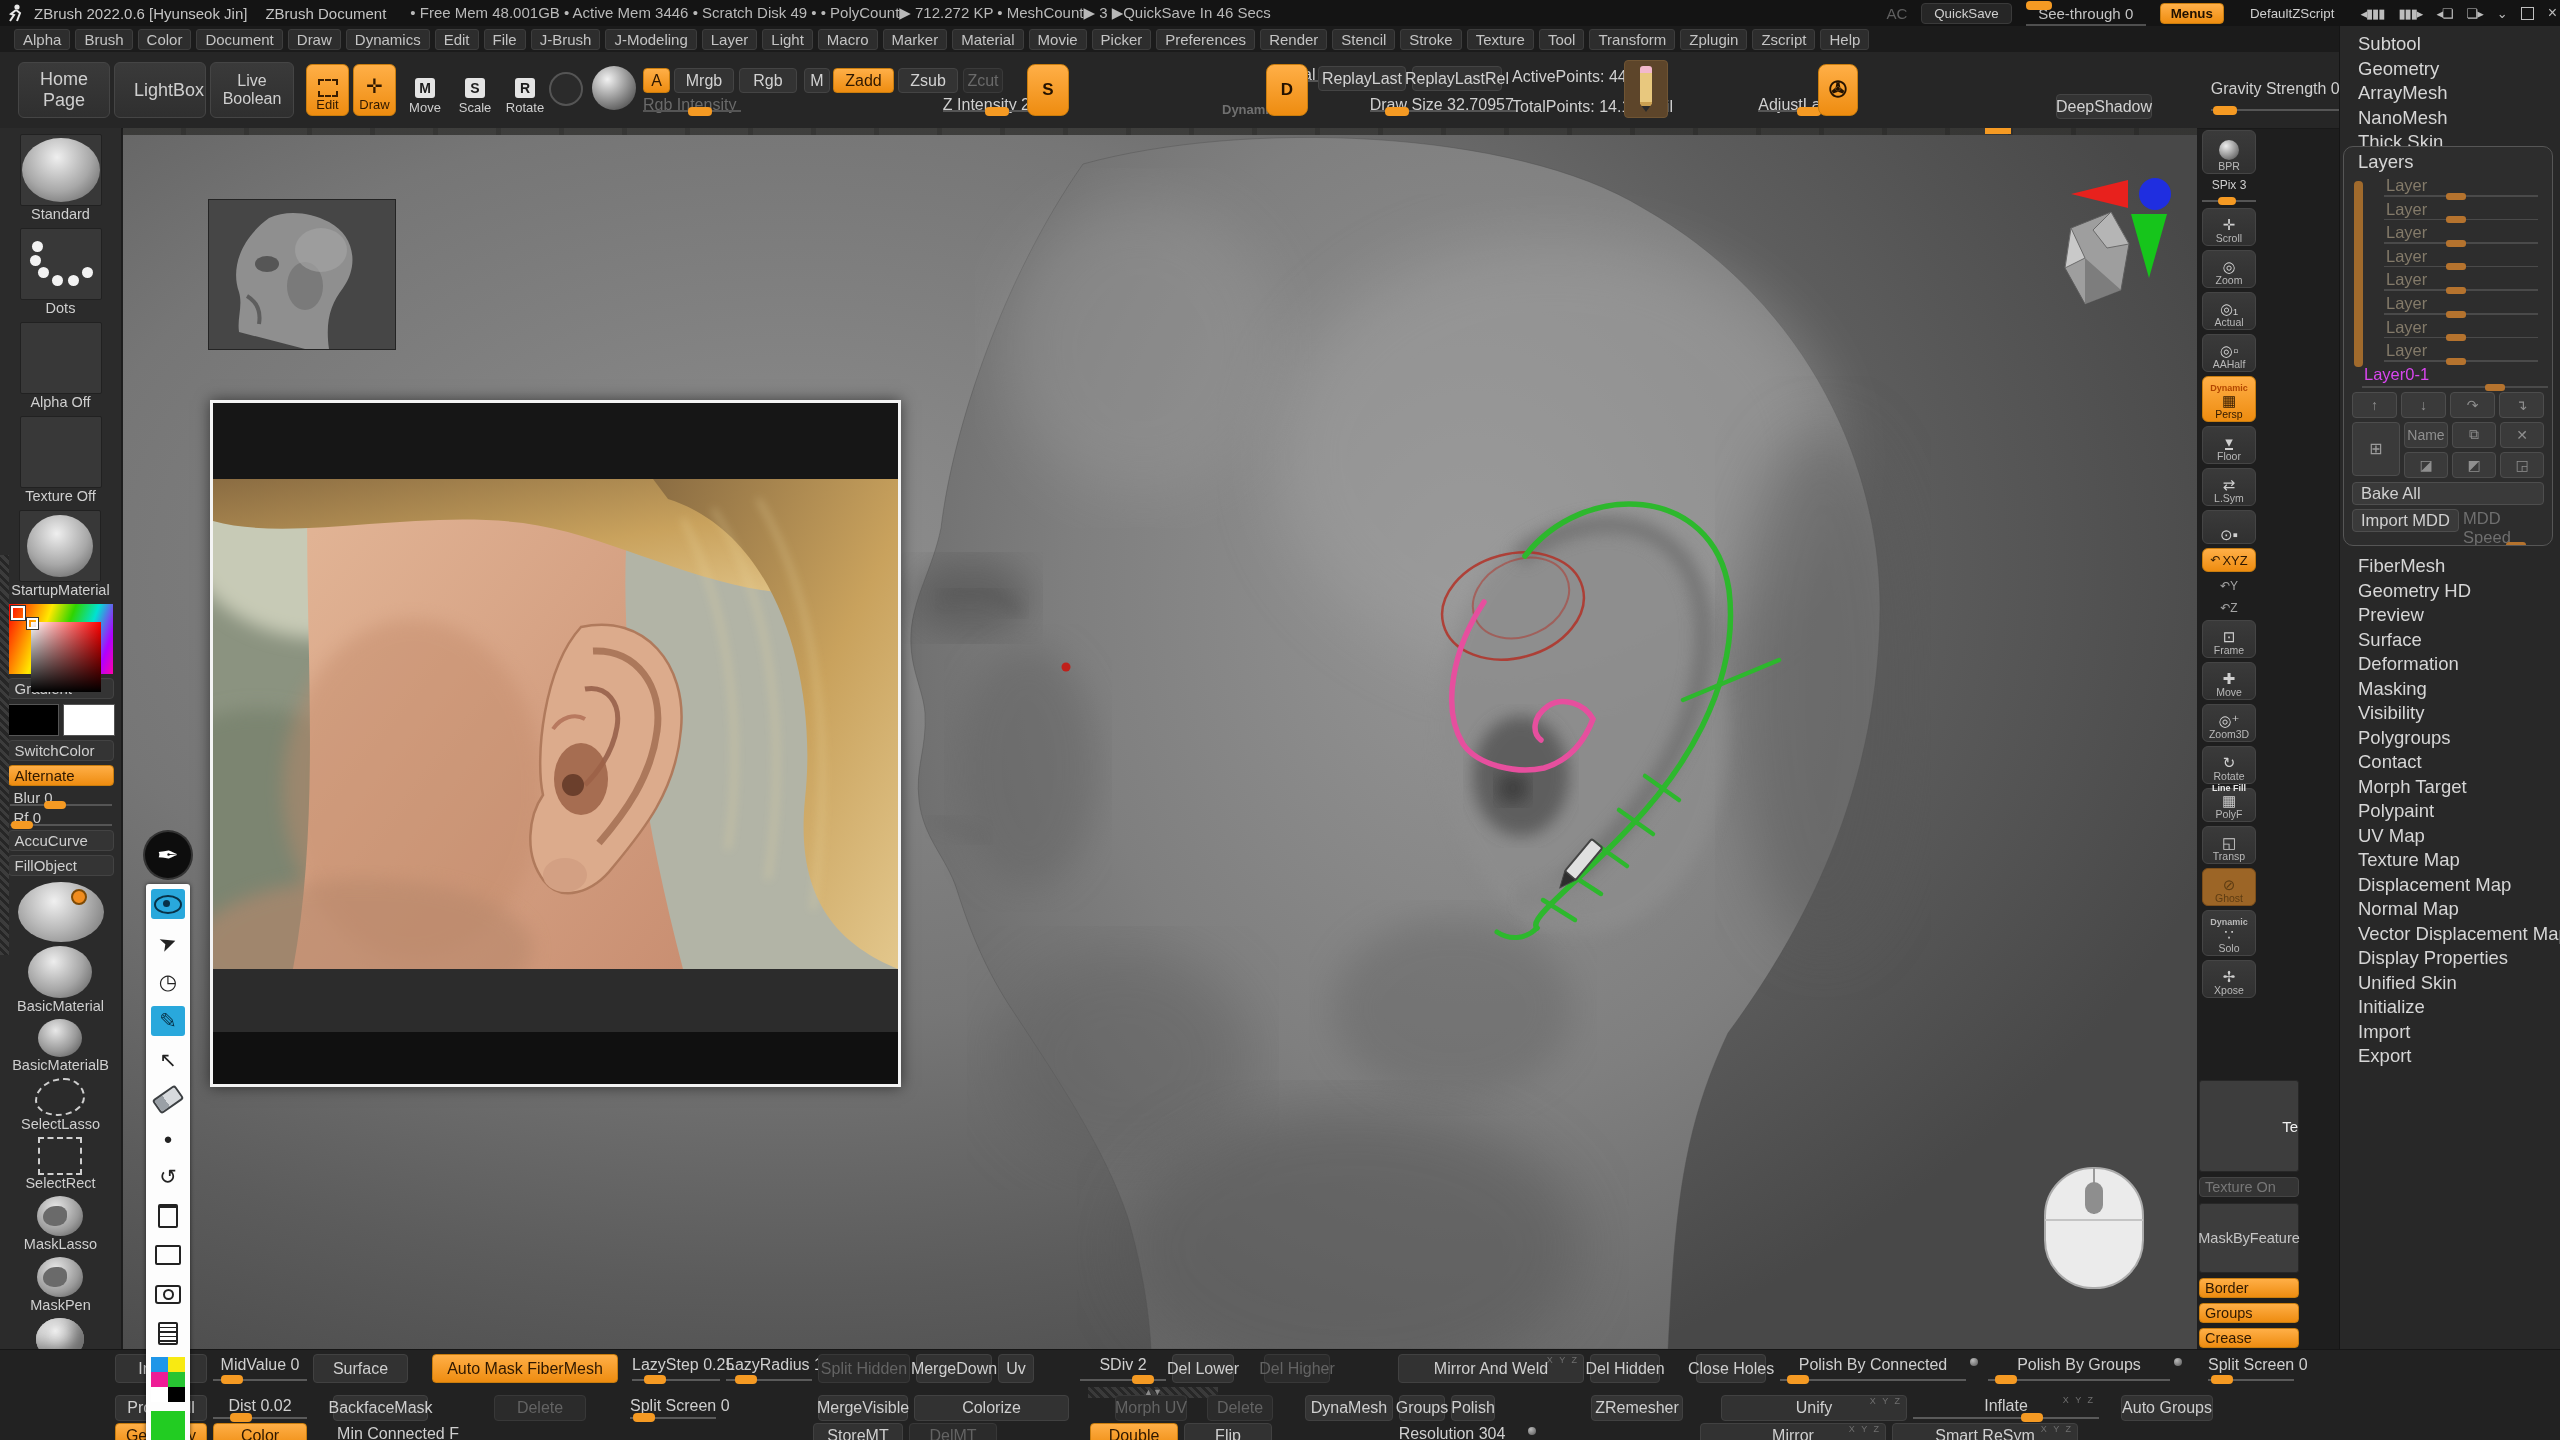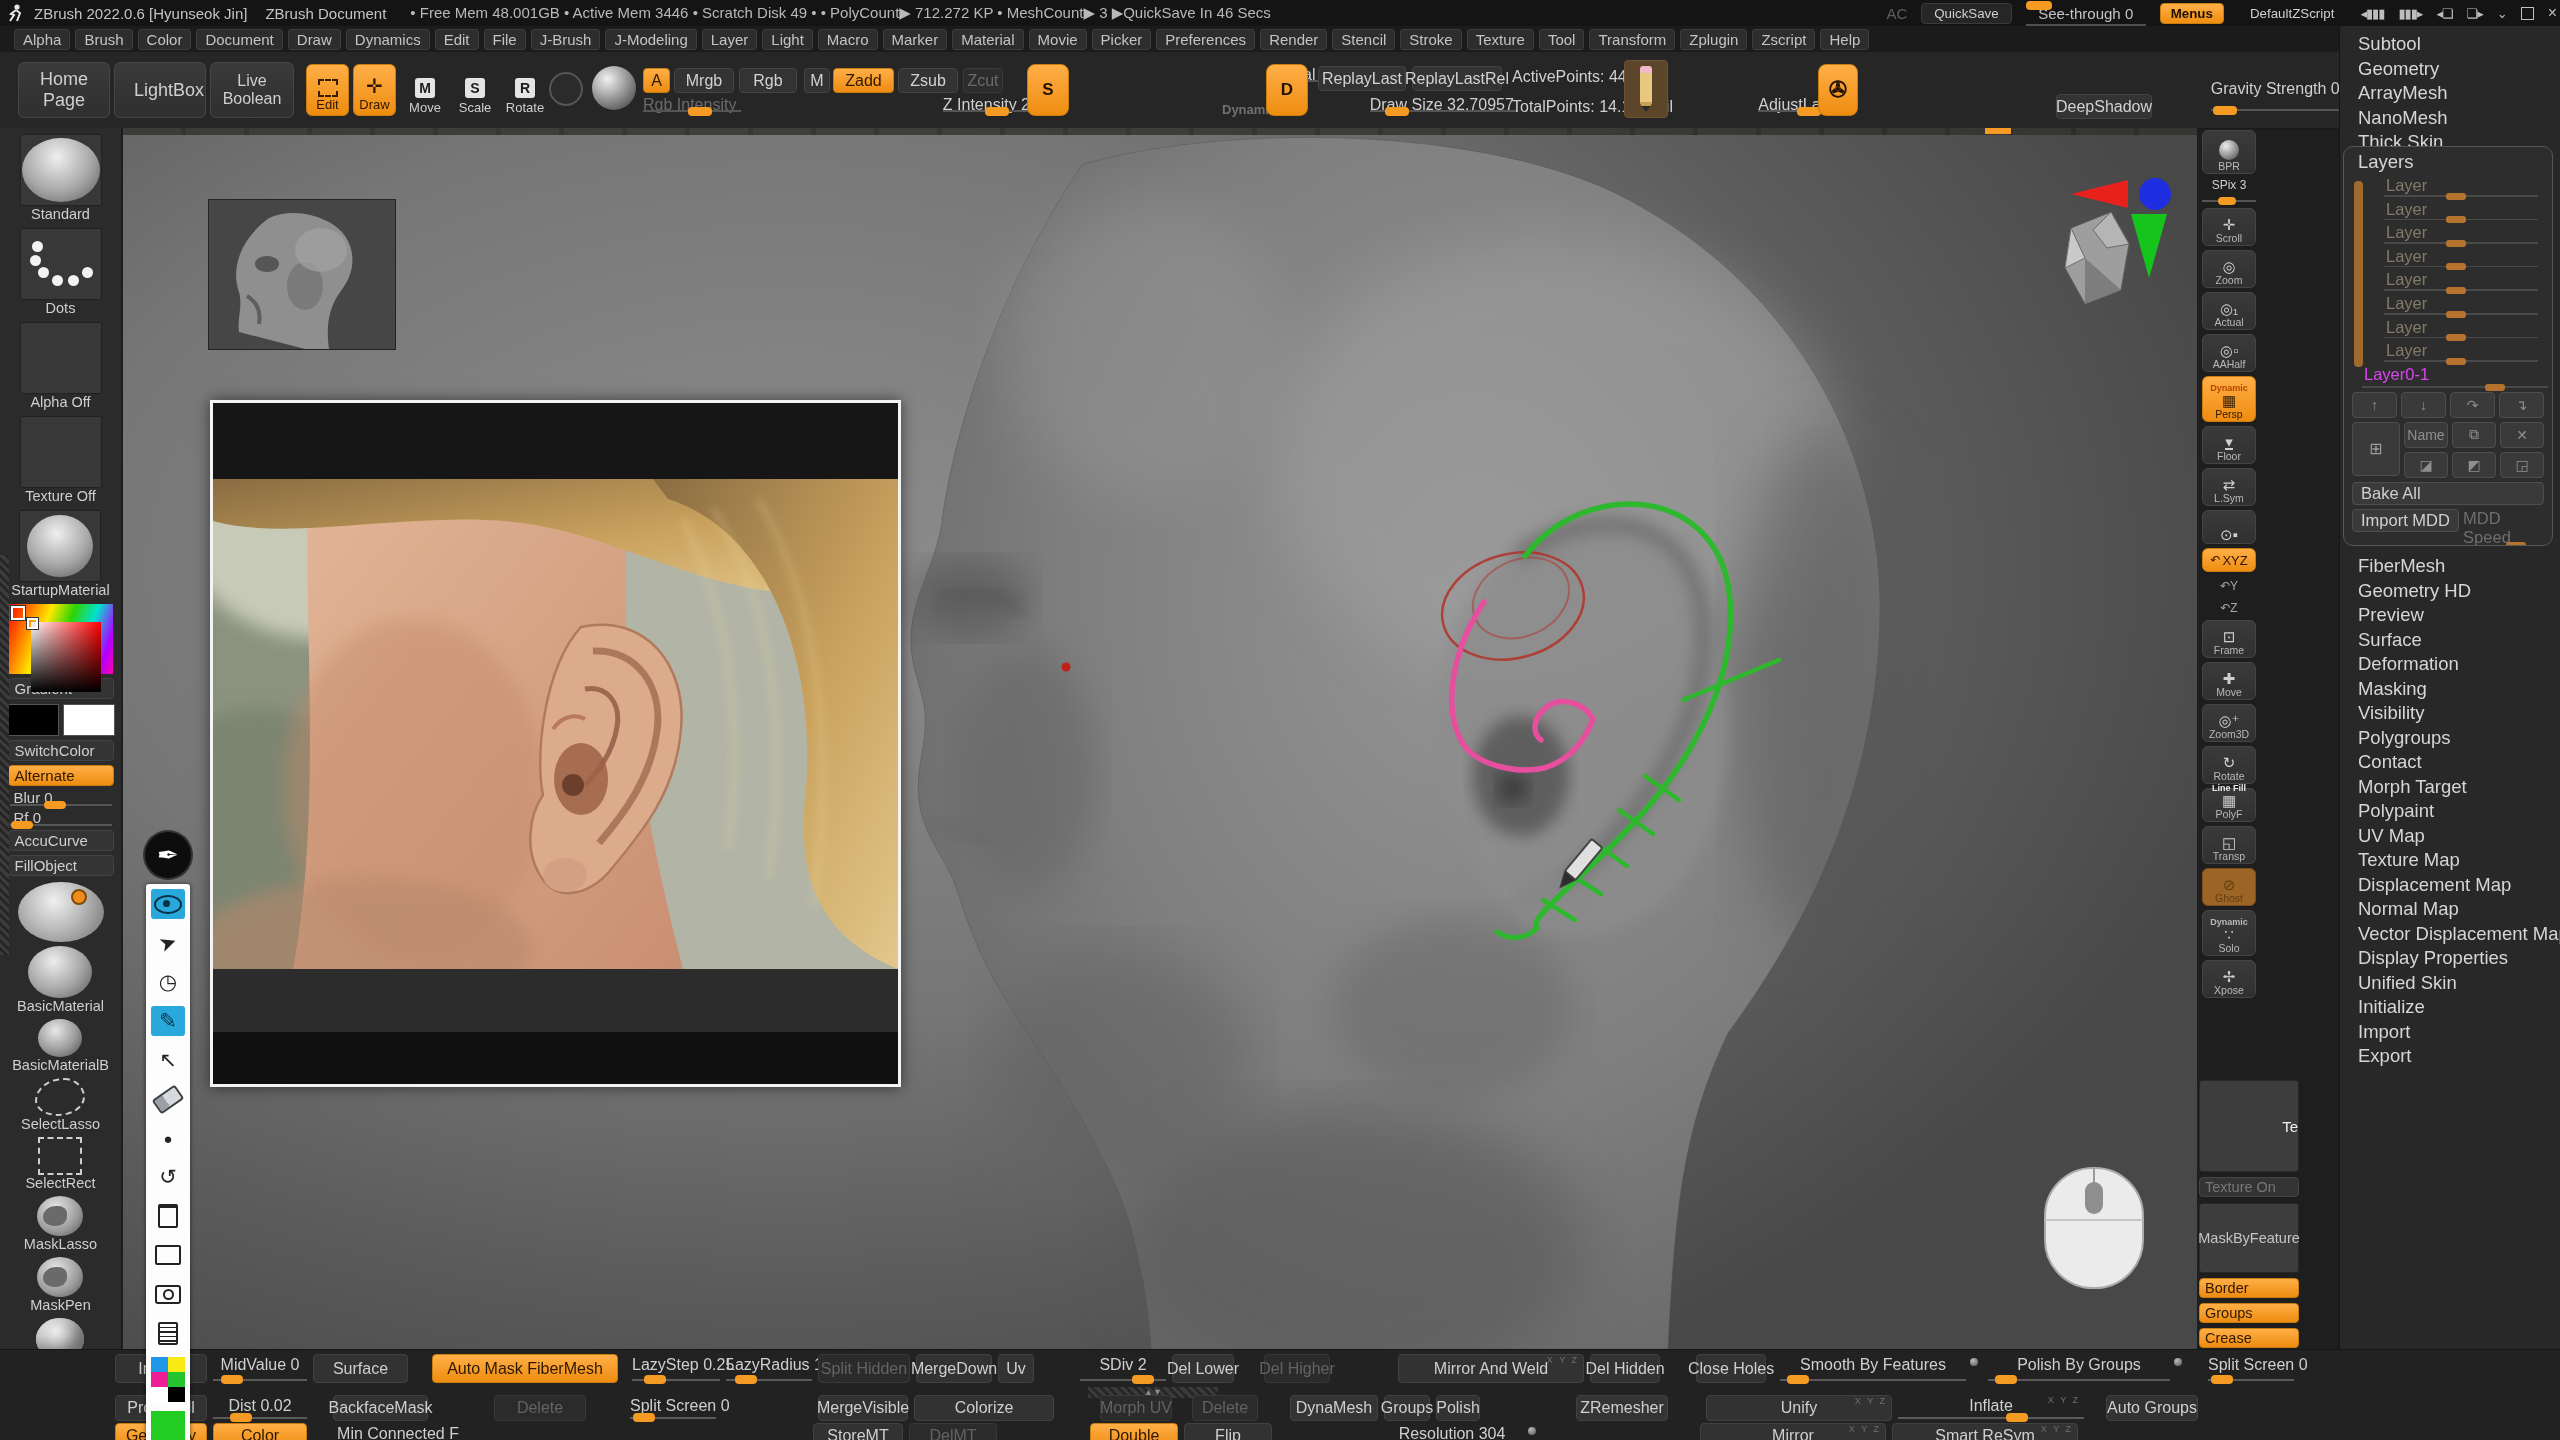--- a/index.html
+++ b/index.html
@@ -947,21 +947,21 @@
         <span class="bl">Mirror And Weld</span>
         <span class="tag">X Y Z</span>
 
       </div><div class="bb" style="width: 70px;">
         <span class="bl">Del Hidden</span>
 
       </div><div class="bb" style="width: 70px; margin-left: 30px;">
         <span class="bl">Close Holes</span>
 
       </div><div class="bb slider dot" style="width: 186px; margin-left: 8px;">
-        <span class="bl">Smooth By Features</span>
+        <span class="bl">Polish By Connected</span>
 
         <span class="trk">
             <i class="knob" style="left: 4%;"></i>
           </span>
       </div><div class="bb slider dot" style="width: 182px; margin-left: 16px;">
         <span class="bl">Polish By Groups</span>
 
         <span class="trk">
             <i class="knob" style="left: 4%;"></i>
           </span>
@@ -992,21 +992,21 @@
 
       </div><div class="bb slider" style="width: 86px; margin-left: 38px;">
         <span class="bl">Split Screen 0</span>
 
         <span class="trk">
             <i class="knob" style="left: 4%;"></i>
           </span>
       </div><div class="bb" style="width: 90px; margin-left: 96px;">
         <span class="bl">MergeVisible</span>
 
-      </div><div class="bb" style="width: 140px;">
+      </div><div class="bb" style="width: 155px;">
         <span class="bl">Colorize</span>
 
       </div><div class="bb dim" style="width: 72px; margin-left: 40px;">
         <span class="bl">Morph UV</span>
 
       </div><div class="bb dim" style="width: 66px; margin-left: 14px;">
         <span class="bl">Delete</span>
 
       </div><div class="bb tall" style="width: 88px; margin-left: 26px;">
         <span class="bl">DynaMesh</span>

